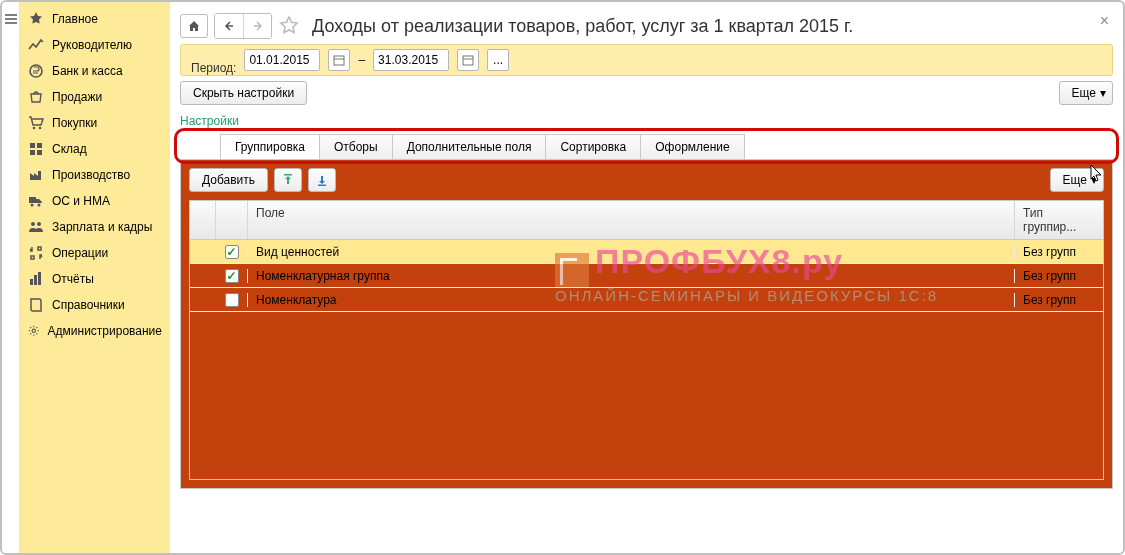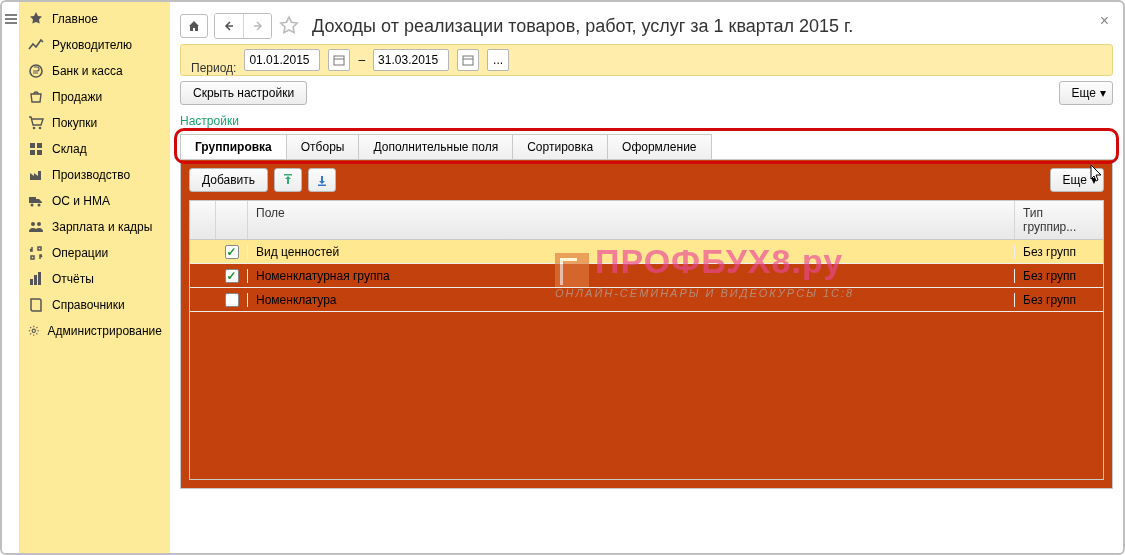--- a/index.html
+++ b/index.html
@@ -82,21 +82,21 @@
   .tabs-wrap { position: relative; display: inline-block; }
   .tabs {
     display: flex;
   }
   .tab {
     border: 1px solid #c9c9c9; border-bottom: none;
     background: linear-gradient(#fbfbfb,#efefef);
     padding: 5px 14px; cursor: pointer;
     margin-right: -1px;
   }
-  .tab.active { background: #fff; font-weight: 700; }
+  .tab.active { background: #fff; font-weight: 400; margin-left: 40px; }
   .red-ring {
     position: absolute; top: -6px; left: -6px; right: -6px; bottom: -5px;
     border: 3px solid #d30808; border-radius: 10px;
     pointer-events: none;
   }
 
   
   .inner-area { border: 1px solid #c9c9c9; padding: 8px; background: #c2410c; }
   .inner-toolbar { display: flex; align-items: center; gap: 6px; }
   .icon-btn {
@@ -130,21 +130,21 @@
   .checkbox-styled.checked::after {
     content: "✓"; color: #1c8f2e; font-size: 12px; font-weight: bold; line-height: 1;
   }
 
   
   .watermark {
     position: absolute; left: 385px; top: 240px; pointer-events: none;
     opacity: 0.65;
   }
   .watermark .big { font-size: 34px; font-weight: bold; color: #ec4899; letter-spacing: 1px; }
-  .watermark .sub { font-size: 11px; color: #b0b0b0; letter-spacing: 2px; font-style: italic; }
+  .watermark .sub { font-size: 15px; color: #b0b0b0; letter-spacing: 2px; }
   .wm-square {
     display: inline-block; width: 34px; height: 34px; background: #e07a3c;
     vertical-align: middle; margin-right: 6px; position: relative;
   }
   .wm-square::after {
     content: ""; position: absolute; left: 5px; top: 5px; width: 14px; height: 24px;
     border: 3px solid #fff; border-right: none; border-bottom: none;
   }
 
   .cursor-pointer {

